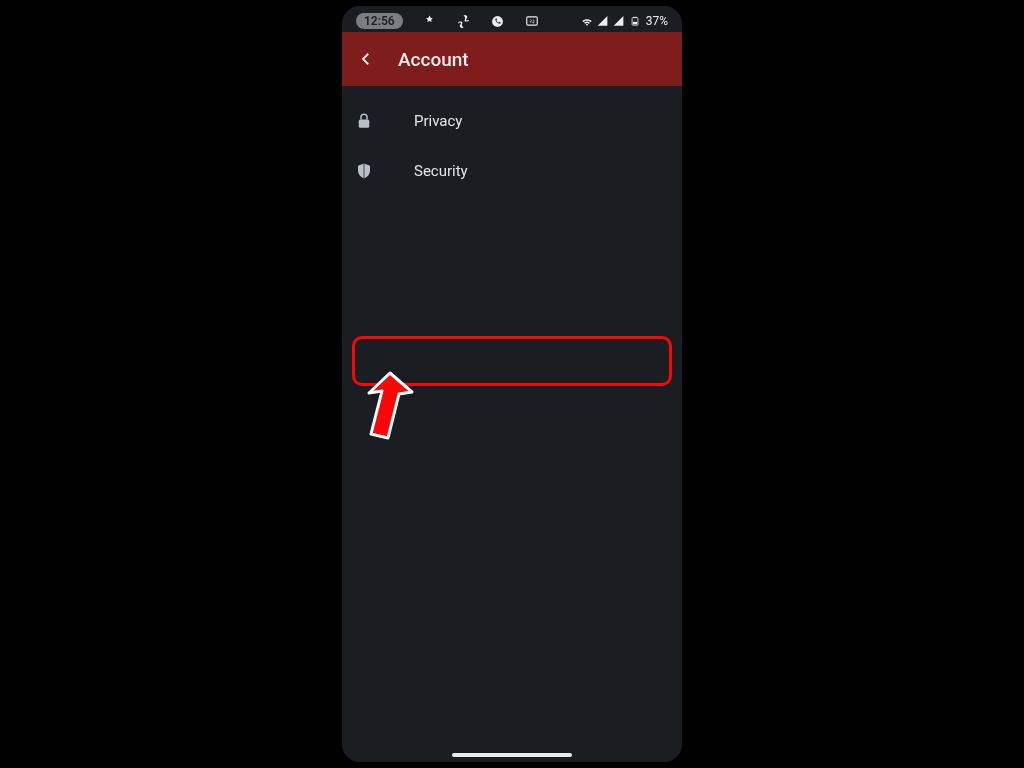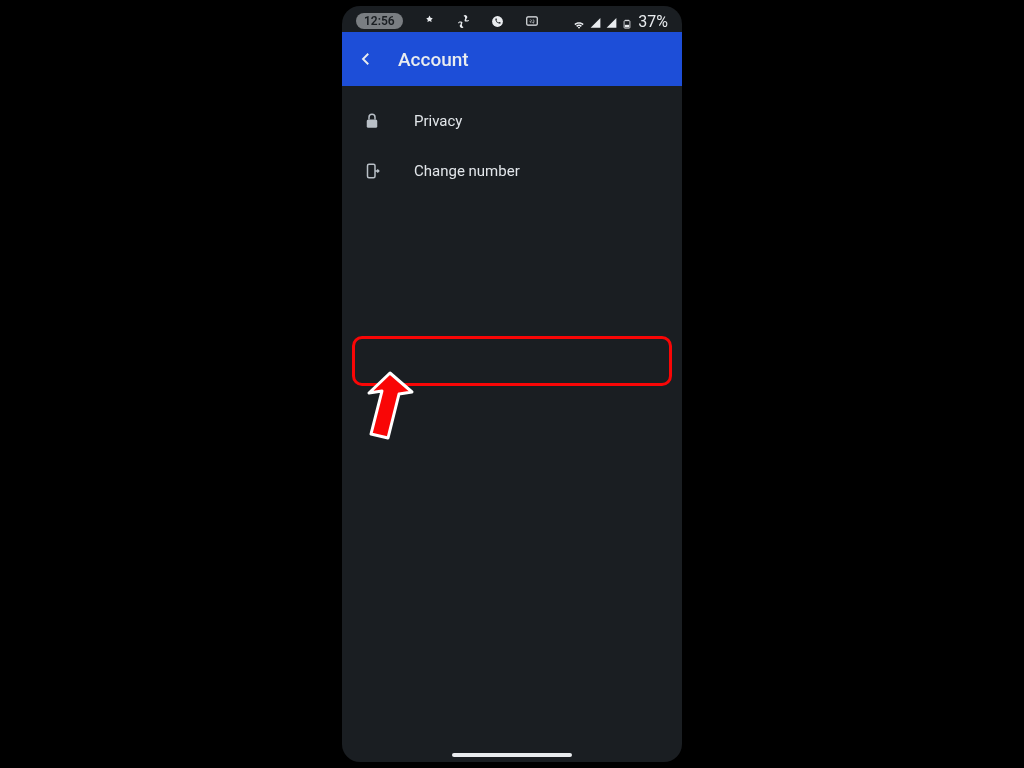--- a/index.html
+++ b/index.html
@@ -35,38 +35,38 @@
     .status-left { display: flex; align-items: center; gap: 20px; }
     .time-pill {
       background: #7a7e82;
       color: #1a1e22;
       font-weight: 600;
       padding: 1px 8px;
       border-radius: 11px;
       font-size: 12px;
     }
     .status-icon { display: inline-flex; align-items: center; justify-content: center; width: 14px; height: 14px; }
-    .status-right { display: flex; align-items: flex-end; gap: 2px; font-size: 16px; }
+    .status-right { display: flex; align-items: flex-start; gap: 2px; font-size: 12px; }
     .app-header {
       height: 54px;
       display: flex;
       align-items: center;
       gap: 22px;
       padding: 0 14px;
-      background: #1d4ed8;
+      background: #7f1d1d;
     }
     .back-btn { width: 20px; height: 20px; display: flex; align-items: center; justify-content: center; cursor: pointer; }
     .app-title { font-size: 19px; font-weight: 500; color: #e9ecef; }
     .menu-list { display: flex; flex-direction: column; padding-top: 10px; }
     .menu-item {
       height: 50px;
       display: flex;
       align-items: center;
-      gap: 32px;
-      padding: 0 20px;
+      gap: 40px;
+      padding: 0 12px;
       cursor: pointer;
     }
     .menu-icon {
       width: 20px;
       height: 20px;
       display: flex;
       align-items: center;
       justify-content: center;
       color: #b9c0c7;
     }
@@ -164,31 +164,31 @@
     <div class="menu-item">
       <span class="menu-icon">
         <svg viewBox="0 0 24 24" width="18" height="18" fill="#b9c0c7">
             <rect x="5" y="10" width="14" height="11" rx="2"></rect>
             <path d="M8 10V7a4 4 0 018 0v3" fill="none" stroke="#b9c0c7" stroke-width="2"></path>
           </svg>
       </span>
       <span class="menu-label">Privacy</span>
     </div>
 
-
-
     <div class="menu-item">
       <span class="menu-icon">
-        <svg viewBox="0 0 24 24" width="18" height="18" fill="none" stroke="#b9c0c7" stroke-width="2">
-            <rect x="6" y="3" width="10" height="18" rx="2"></rect>
-            <path d="M16 12h5m-2-2 2 2-2 2"></path>
-          </svg>
-      </span>
-      <span class="menu-label">Change number</span>
-    </div>
+        <svg viewBox="0 0 24 24" width="18" height="18" fill="#b9c0c7">
+            <path d="M12 2l8 3v6c0 5-3 9-8 11-5-2-8-6-8-11V5l8-3z"></path>
+            <path d="M12 2v20" stroke="#1a1e22" stroke-width="1"></path>
+          </svg>
+      </span>
+      <span class="menu-label">Security</span>
+    </div>
+
+
 
 
 
   </div>
 
   <div class="highlight-box" style="left:10px; top:330px; width:320px; height:50px;"></div>
 
   <div class="arrow-annotation" style="left:6px; top:362px;">
     <svg width="80" height="100" viewBox="0 0 80 100">
       <path d="M42 5 L64 24 L51 26 L40 70 L23 66 L34 23 L21 25 Z" fill="#f90606" stroke="#fff" stroke-width="3" stroke-linejoin="round"></path>

